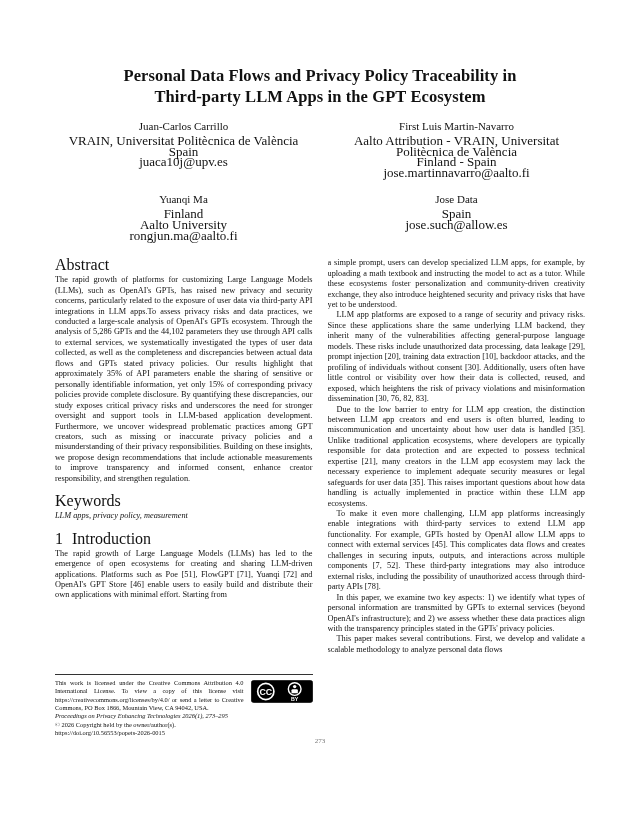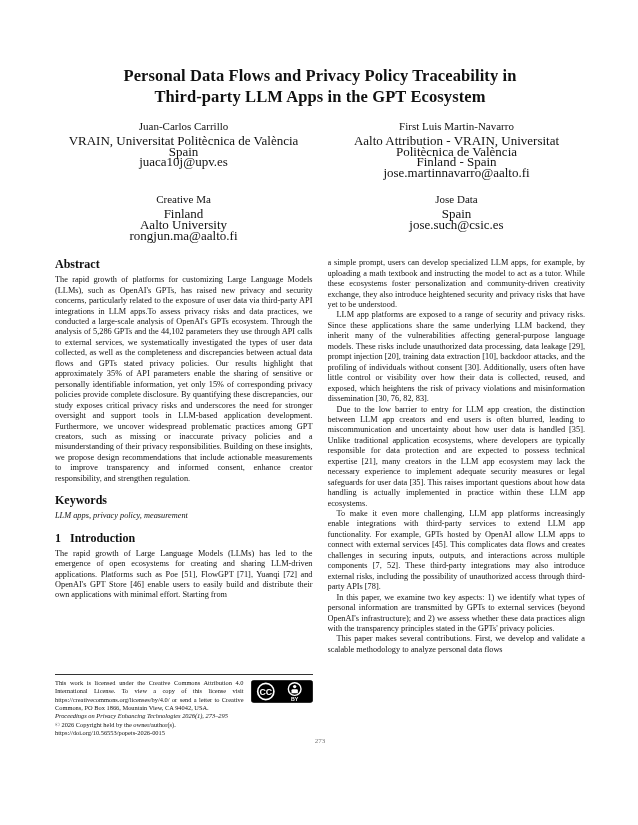--- a/index.html
+++ b/index.html
@@ -53,23 +53,23 @@
   }
   .col {
     width: 257.5px;
     overflow: hidden;
   }
   .col.left {
     display: flex;
     flex-direction: column;
   }
   h2.sec {
-    font-size: 12px;
+    font-size: 16px;
     line-height: 13px;
-    font-weight: 700;
+    font-weight: 400;
     margin: 0 0 4px 0;
   }
   h2.sec.spaced { margin-top: 10px; }
   .sec-num {
     display: inline-block;
     margin-right: 9px;
   }
   p.body {
     margin: 0;
     font-size: 8.3px;
@@ -134,29 +134,29 @@
       <div class="author-line">Spain</div>
       <div class="author-line">juaca10j@upv.es</div>
     </div>
     <div class="author">
       <div class="author-name">First Luis Martin-Navarro</div>
       <div class="author-line">Aalto Attribution - VRAIN, Universitat Politècnica de València</div>
       <div class="author-line">Finland - Spain</div>
       <div class="author-line">jose.martinnavarro@aalto.fi</div>
     </div>
     <div class="author">
-      <div class="author-name">Creative Ma</div>
+      <div class="author-name">Yuanqi Ma</div>
       <div class="author-line">Finland</div>
       <div class="author-line">Aalto University</div>
       <div class="author-line">rongjun.ma@aalto.fi</div>
     </div>
     <div class="author">
       <div class="author-name">Jose Data</div>
       <div class="author-line">Spain</div>
-      <div class="author-line">jose.such@csic.es</div>
+      <div class="author-line">jose.such@allow.es</div>
     </div>
   </div>
 
   <div class="columns">
 
     <div class="col left">
       <h2 class="sec">Abstract</h2>
       <p class="body">The rapid growth of platforms for customizing Large Language Models (LLMs), such as OpenAI's GPTs, has raised new privacy and security concerns, particularly related to the exposure of user data via third-party API integrations in LLM apps.To assess privacy risks and data practices, we conducted a large-scale analysis of OpenAI's GPTs ecosystem. Through the analysis of 5,286 GPTs and the 44,102 parameters they use through API calls to external services, we systematically investigated the types of user data collected, as well as the completeness and discrepancies between actual data flows and GPTs stated privacy policies. Our results highlight that approximately 35% of API parameters enable the sharing of sensitive or personally identifiable information, yet only 15% of corresponding privacy policies provide complete disclosure. By quantifying these discrepancies, our study exposes critical privacy risks and underscores the need for stronger oversight and support tools in LLM-based application development. Furthermore, we uncover widespread problematic practices among GPT creators, such as missing or inaccurate privacy policies and a misunderstanding of their privacy responsibilities. Building on these insights, we propose design recommendations that include actionable measurements to improve transparency and informed consent, enhance creator responsibility, and strengthen regulation.</p>
 
       <h2 class="sec spaced">Keywords</h2>

